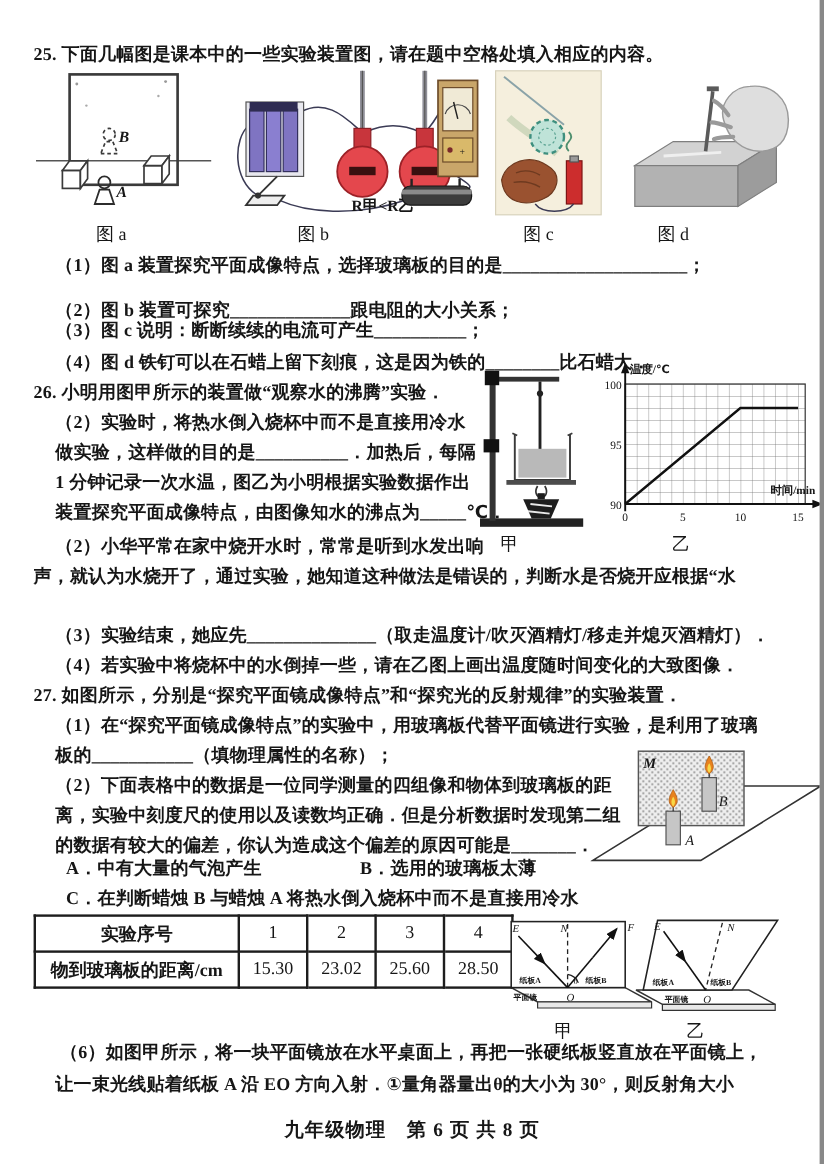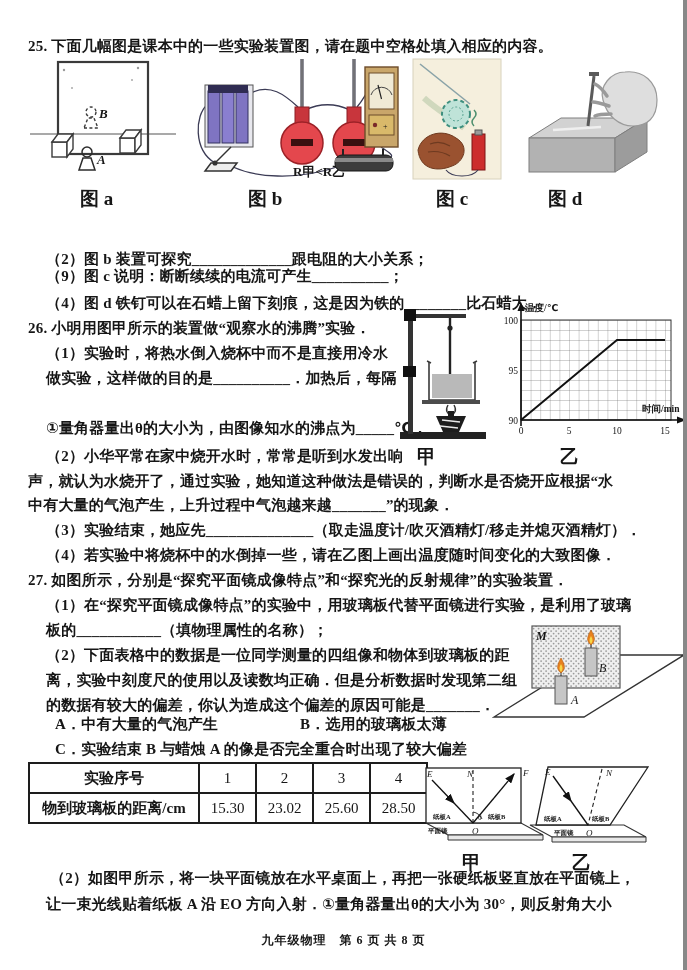--- a/index.html
+++ b/index.html
@@ -1,29 +1,29 @@
 <!DOCTYPE html>
 <html><head>
 <meta charset="utf-8">
 <style>
   html,body { margin:0; padding:0; background:#888; }
   #page {
     position:relative; width:683px; height:970px; background:#ffffff;
     font-family:"Liberation Serif","DejaVu Sans",serif; color:#161616; overflow:hidden;
   }
   .line { position:absolute; white-space:nowrap; font-size:15px; line-height:17px; font-weight:bold; letter-spacing:.2px; }
-  .figcap { position:absolute; white-space:nowrap; font-size:19px; font-weight:700; }
+  .figcap { position:absolute; white-space:nowrap; font-size:15px; font-weight:400; }
   .fig { position:absolute; }
   svg text { font-family:"Liberation Serif","DejaVu Sans",serif; fill:#161616; }
   table.meas { position:absolute; left:28px; top:762px; border-collapse:collapse; background:#fff; }
   .meas th, .meas td { border:2px solid #1d1d1d; text-align:center; font-size:15px; color:#161616; padding:0; }
   .meas th.rowhead, .meas td.rowhead { font-weight:bold; }
   .meas td.num, .meas th.num { font-weight:normal; }
   .meas tr { height:30px; }
-  .footer { position:absolute; left:0; top:932px; width:687px; text-align:center; font-size:12px; font-weight:bold; letter-spacing:1px; }
+  .footer { position:absolute; left:0; top:932px; width:687px; text-align:center; font-size:16px; font-weight:bold; letter-spacing:1px; }
 </style>
 </head>
 <body>
 
 <div id="page">
 
   <div class="line" style="left:28px;top:38px">25. 下面几幅图是课本中的一些实验装置图，请在题中空格处填入相应的内容。</div>
 
   <svg class="fig" style="left:28px;top:58px" width="150" height="126" viewBox="0 0 150 126">
     <line x1="2" y1="76" x2="148" y2="76" stroke="#555" stroke-width="1.2"></line>
@@ -148,28 +148,30 @@
 
     <path d="M88,40 C84,26 96,12 110,12 C128,10 142,22 142,40 C142,58 132,66 118,66 C104,66 92,56 88,40 Z" fill="#dedede" stroke="#9a9a9a" stroke-width="1.2"></path>
     <path d="M92,36 C88,30 84,26 80,24 M94,46 C88,44 82,42 78,42 M96,54 C90,54 84,54 80,56" stroke="#9a9a9a" stroke-width="3.5" fill="none" stroke-linecap="round"></path>
   </svg>
 
   <div class="figcap" style="left:80px;top:186px">图 a</div>
   <div class="figcap" style="left:248px;top:186px">图 b</div>
   <div class="figcap" style="left:436px;top:186px">图 c</div>
   <div class="figcap" style="left:548px;top:186px">图 d</div>
 
+  <div class="line" style="left:46px;top:214px">（1）图 a 装置探究平面成像特点，选择玻璃板的目的是____________________；</div>
   <div class="line" style="left:46px;top:251px">（2）图 b 装置可探究_____________跟电阻的大小关系；</div>
-  <div class="line" style="left:46px;top:268px">（9）图 c 说明：断断续续的电流可产生__________；</div>
+  <div class="line" style="left:46px;top:268px">（3）图 c 说明：断断续续的电流可产生__________；</div>
   <div class="line" style="left:46px;top:295px">（4）图 d 铁钉可以在石蜡上留下刻痕，这是因为铁的________比石蜡大．</div>
 
   <div class="line" style="left:28px;top:320px">26. 小明用图甲所示的装置做“观察水的沸腾”实验．</div>
-  <div class="line" style="left:46px;top:345px">（1）实验时，将热水倒入烧杯中而不是直接用冷水</div>
+  <div class="line" style="left:46px;top:345px">（2）实验时，将热水倒入烧杯中而不是直接用冷水</div>
   <div class="line" style="left:46px;top:370px">做实验，这样做的目的是__________．加热后，每隔</div>
-  <div class="line" style="left:46px;top:420px">①量角器量出θ的大小为，由图像知水的沸点为_____℃．</div>
+  <div class="line" style="left:46px;top:395px">1 分钟记录一次水温，图乙为小明根据实验数据作出</div>
+  <div class="line" style="left:46px;top:420px">装置探究平面成像特点，由图像知水的沸点为_____℃．</div>
 
   <svg class="fig" style="left:396px;top:304px" width="98" height="138" viewBox="0 0 98 138">
     <rect x="4" y="128" width="86" height="7" fill="#222"></rect>
     <rect x="12" y="8" width="5" height="122" fill="#333"></rect>
     <rect x="12" y="10" width="58" height="4" fill="#333"></rect>
     <rect x="8" y="5" width="12" height="12" fill="#111"></rect>
     <rect x="7" y="62" width="13" height="11" fill="#111"></rect>
     <line x1="54" y1="14" x2="54" y2="90" stroke="#222" stroke-width="2.4"></line>
     <circle cx="54" cy="24" r="2.6" fill="#222"></circle>
 
@@ -213,33 +215,32 @@
     <text x="168" y="134" font-size="9.5" text-anchor="middle">15</text>
     <text x="28" y="11" font-size="9.5" font-weight="bold">温度/℃</text>
     <text x="145" y="112" font-size="9.5" font-weight="bold">时间/min</text>
   </svg>
 
   <div class="figcap" style="left:417px;top:444px">甲</div>
   <div class="figcap" style="left:560px;top:444px">乙</div>
 
   <div class="line" style="left:46px;top:448px">（2）小华平常在家中烧开水时，常常是听到水发出响</div>
   <div class="line" style="left:28px;top:473px">声，就认为水烧开了，通过实验，她知道这种做法是错误的，判断水是否烧开应根据“水</div>
-  <div class="line" style="left:28px;top:497px">中有大量的气泡产生，上升过程中气泡越来越_______”的现象．</div>
   <div class="line" style="left:46px;top:522px">（3）实验结束，她应先______________（取走温度计/吹灭酒精灯/移走并熄灭酒精灯）．</div>
   <div class="line" style="left:46px;top:547px">（4）若实验中将烧杯中的水倒掉一些，请在乙图上画出温度随时间变化的大致图像．</div>
 
   <div class="line" style="left:28px;top:572px">27. 如图所示，分别是“探究平面镜成像特点”和“探究光的反射规律”的实验装置．</div>
   <div class="line" style="left:46px;top:597px">（1）在“探究平面镜成像特点”的实验中，用玻璃板代替平面镜进行实验，是利用了玻璃</div>
   <div class="line" style="left:46px;top:622px">板的___________（填物理属性的名称）；</div>
   <div class="line" style="left:46px;top:647px">（2）下面表格中的数据是一位同学测量的四组像和物体到玻璃板的距</div>
   <div class="line" style="left:46px;top:697px">的数据有较大的偏差，你认为造成这个偏差的原因可能是_______．</div>
   <div class="line" style="left:46px;top:672px">离，实验中刻度尺的使用以及读数均正确．但是分析数据时发现第二组</div>
   <div class="line" style="left:55px;top:716px">A．中有大量的气泡产生</div>
   <div class="line" style="left:300px;top:716px">B．选用的玻璃板太薄</div>
-  <div class="line" style="left:55px;top:741px">C．实验结束 B 与蜡烛 A 的像是否完全重合时出现了较大偏差</div>
+  <div class="line" style="left:55px;top:741px">C．在判断蜡烛 B 与蜡烛 A 将热水倒入烧杯中而不是直接用冷水</div>
 
   <svg class="fig" style="left:492px;top:612px" width="195" height="118" viewBox="0 0 195 118">
     <defs>
       <pattern id="dotsP" width="5" height="5" patternUnits="userSpaceOnUse">
         <rect width="5" height="5" fill="#efefef"></rect>
         <circle cx="1.6" cy="1.6" r="0.9" fill="#9a9a9a"></circle>
         <circle cx="4.1" cy="4.1" r="0.9" fill="#9a9a9a"></circle>
       </pattern>
     </defs>
     <polygon points="2,105 102,43 192,43 92,105" fill="#ffffff" stroke="#333" stroke-width="1.3"></polygon>
@@ -332,17 +333,17 @@
     <text x="78" y="13" font-size="9" font-style="italic">N</text>
     <text x="16" y="58" font-size="6.5" font-weight="bold">纸板A</text>
     <text x="64" y="58" font-size="6.5" font-weight="bold">纸板B</text>
     <text x="26" y="72" font-size="6.5" font-weight="bold">平面镜</text>
     <text x="58" y="73" font-size="9" font-style="italic">O</text>
   </svg>
 
   <div class="figcap" style="left:462px;top:850px">甲</div>
   <div class="figcap" style="left:572px;top:850px">乙</div>
 
-  <div class="line" style="left:50px;top:870px">（2）如图甲所示，将一块平面镜放在水平桌面上，再把一张硬纸板竖直放在平面镜上，</div>
+  <div class="line" style="left:50px;top:870px">（6）如图甲所示，将一块平面镜放在水平桌面上，再把一张硬纸板竖直放在平面镜上，</div>
   <div class="line" style="left:46px;top:896px">让一束光线贴着纸板 A 沿 EO 方向入射．①量角器量出θ的大小为 30°，则反射角大小</div>
 
   <div class="footer">九年级物理　第 6 页 共 8 页</div>
 </div>
 
 </body></html>

